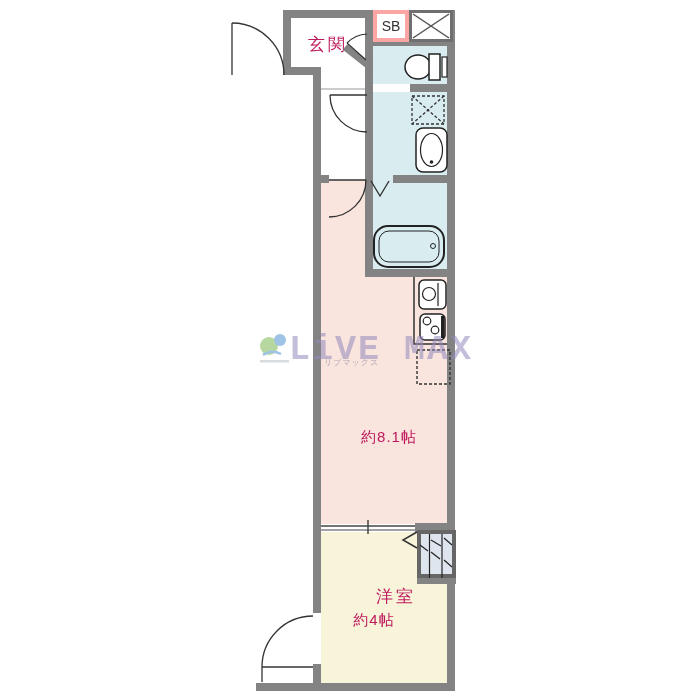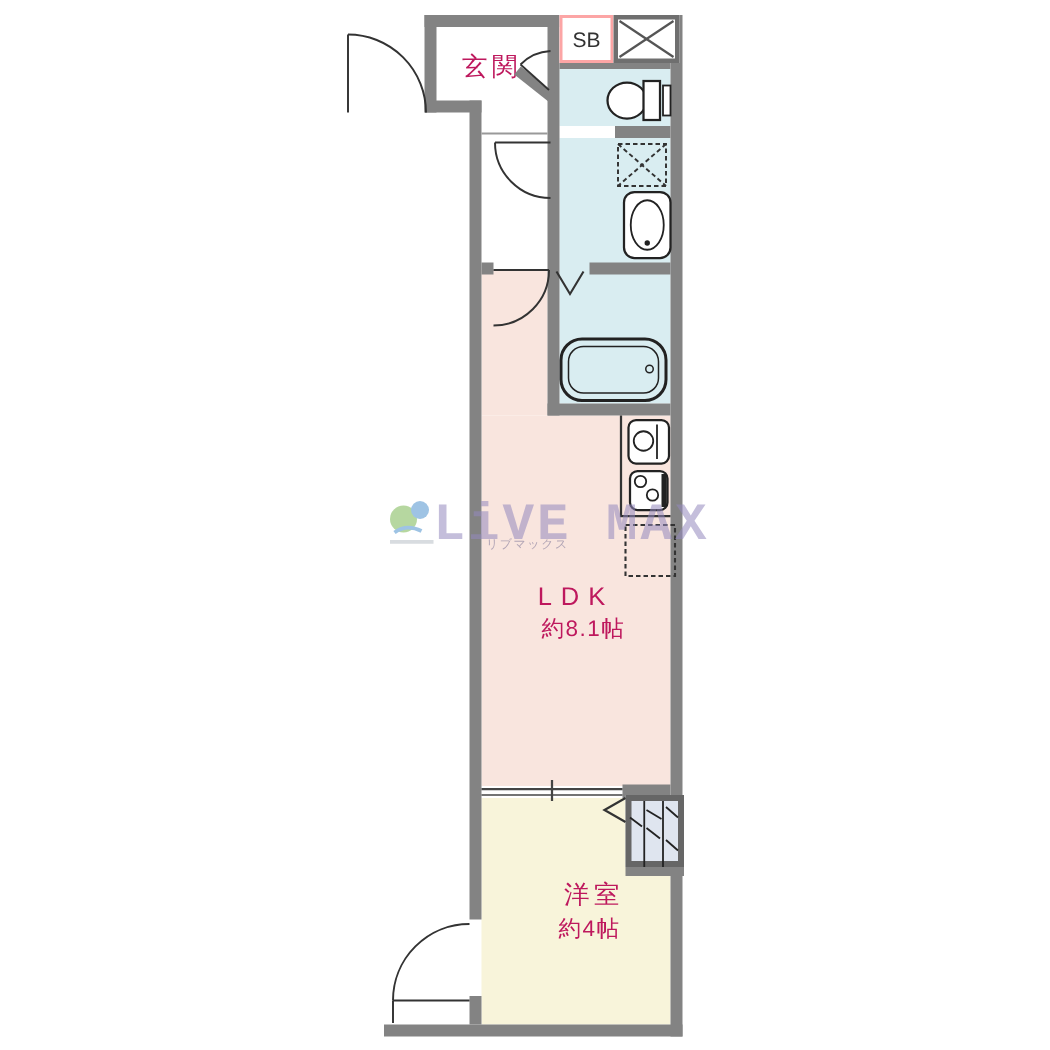--- a/index.html
+++ b/index.html
@@ -8,21 +8,21 @@
   }
   html,body{margin:0;padding:0;background:#fff;}
   body{font-family:"Liberation Sans", sans-serif;}
   #canvas{position:relative;width:700px;height:700px;background:#fff;overflow:hidden;}
   .wall{position:absolute;background:var(--wall);}
   .floor{position:absolute;}
   .room-label{position:absolute;color:#be185d;text-align:center;line-height:1.1;}
   .lbl-main{font-size:17px;letter-spacing:3px;}
   .lbl-size{font-size:15px;letter-spacing:1px;}
   #sb-box{position:absolute;left:373px;top:10px;width:36px;height:32px;background:#fff;
-    border:2px solid #fca5a5;box-sizing:border-box;display:flex;align-items:center;justify-content:center;
+    border:4px solid #fca5a5;box-sizing:border-box;display:flex;align-items:center;justify-content:center;
     font-size:14px;color:#333;}
   #ps-box{position:absolute;left:409px;top:10px;width:44px;height:32px;background:#fff;
     border:3px solid #6f6f6f;box-sizing:border-box;}
   #closet{position:absolute;left:417px;top:530px;width:39px;height:48px;background:var(--closet);
     border:4px solid #666;box-sizing:border-box;}
   #svg-overlay{position:absolute;left:0;top:0;z-index:5;}
   #watermark{position:absolute;left:0;top:0;width:700px;height:560px;z-index:9;pointer-events:none;font-family:Liberation Mono, monospace;}
   #wm-text{position:absolute;left:289px;top:330px;font-size:35px;font-weight:bold;
     color:rgba(148,136,190,0.55);letter-spacing:2px;}
   #wm-subtext{position:absolute;left:324px;top:357px;font-size:8px;color:rgba(140,130,160,0.65);
@@ -158,24 +158,23 @@
     <polyline points="417,532 403,540 417,548" stroke="#333" stroke-width="1.5" fill="none"></polyline>
 
     <g stroke="#333" stroke-width="1.3" fill="none">
       <path d="M 262 667 A 51 51 0 0 1 313 616"></path>
       <line x1="262" y1="667" x2="313" y2="667"></line>
       <line x1="262" y1="667" x2="262" y2="682"></line>
     </g>
   </svg>
 
   <div class="room-label lbl-main" style="left:291px;top:36px;width:74px;">玄関</div>
-  <div class="room-label lbl-main" style="left:321px;top:389px;width:126px;letter-spacing:6px;">LDK</div>
-  <div class="room-label lbl-size" style="left:321px;top:412px;width:136px;">約8.1帖</div>
+  <div class="room-label lbl-size" style="left:321px;top:429px;width:136px;">約8.1帖</div>
   <div class="room-label lbl-main" style="left:321px;top:588px;width:150px;">洋室</div>
-  <div class="room-label lbl-size" style="left:330px;top:612px;width:126px;">約4帖</div>
+  <div class="room-label lbl-size" style="left:311px;top:612px;width:126px;">約4帖</div>
 
   <div id="watermark">
     <svg id="wm-logo" width="42" height="40" viewBox="0 0 42 40">
       <circle cx="14" cy="17" r="9" fill="#7cb854"></circle>
       <circle cx="25" cy="11" r="6" fill="#4f93ce"></circle>
       <path d="M 8 26 Q 16 20 26 25" stroke="#4f93ce" stroke-width="2.5" fill="none"></path>
       <rect x="5" y="31" width="29" height="2.5" fill="#9aa3ad" opacity="0.7"></rect>
     </svg>
     <div id="wm-text">LiVE MAX</div>
     <div id="wm-subtext">リブマックス</div>

